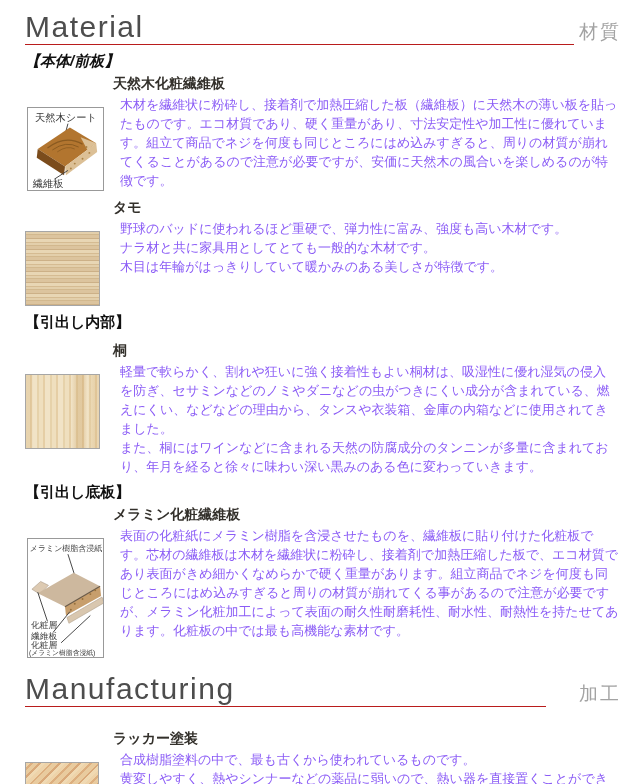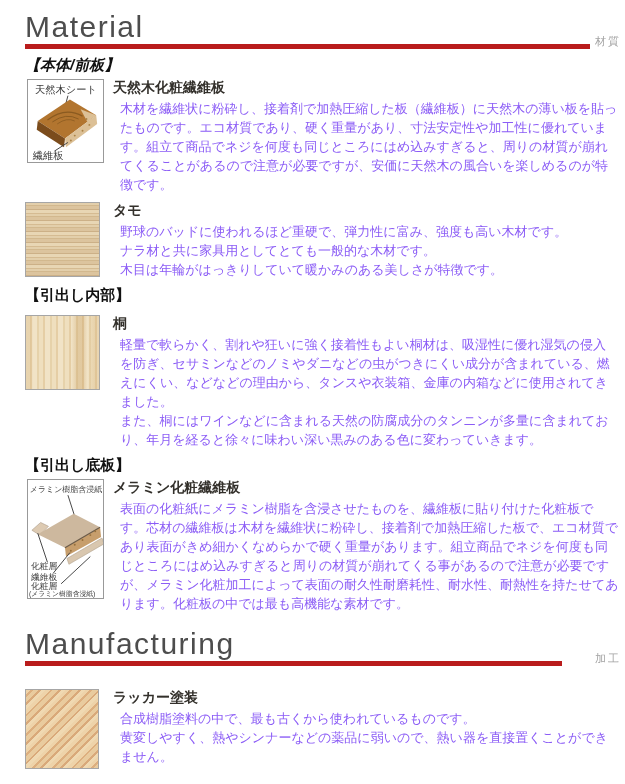--- a/index.html
+++ b/index.html
@@ -5,33 +5,33 @@
   html,body{margin:0;padding:0;background:#fff;}
   .page{
     width:625px;height:784px;box-sizing:border-box;
     padding:12px 4px 0 25px;background:#fff;overflow:hidden;
     font-family:"Liberation Sans","DejaVu Sans",sans-serif;
   }
   
   .hdr{display:flex;align-items:flex-end;}
   .hdr .en{
     flex:1;font-size:30px;line-height:1.0;letter-spacing:1.5px;
-    color:#4d4d4d;font-weight:400;border-bottom:5px solid #b91c1c;
+    color:#4d4d4d;font-weight:400;border-bottom:1px solid #b91c1c;
     padding-bottom:2px;
   }
   .hdr .jp{
-    font-size:11px;color:#a3a3a3;padding-left:5px;padding-bottom:0;
+    font-size:19px;color:#a3a3a3;padding-left:5px;padding-bottom:0;
     letter-spacing:2px;flex:none;
   }
   .group-hd{font-size:15px;font-weight:bold;color:#111;line-height:15px;}
   .g1{margin-top:8px;font-style:italic;}
   .g2{margin-top:8px;}
   .g3{margin-top:8px;}
   .item{display:flex;align-items:flex-start;}
-  .fig{width:88px;flex:none;}
+  .fig{width:88px;flex:none;margin-top:32px;}
   .body{flex:1;min-width:0;padding-right:2px;}
   .item-title{font-size:14px;font-weight:bold;color:#33302b;line-height:17px;margin:0 0 3px 0;}
   .body p{margin:0;padding-left:7px;font-size:13px;line-height:19px;color:#8b5cf6;}
   
   .diagram{
     box-sizing:border-box;border:1px solid #999;background:#fff;
     margin-left:2px;display:block;
   }
   .swatch{box-sizing:border-box;border:1px solid #a6a6a6;display:block;}
   .sw-tamo{

